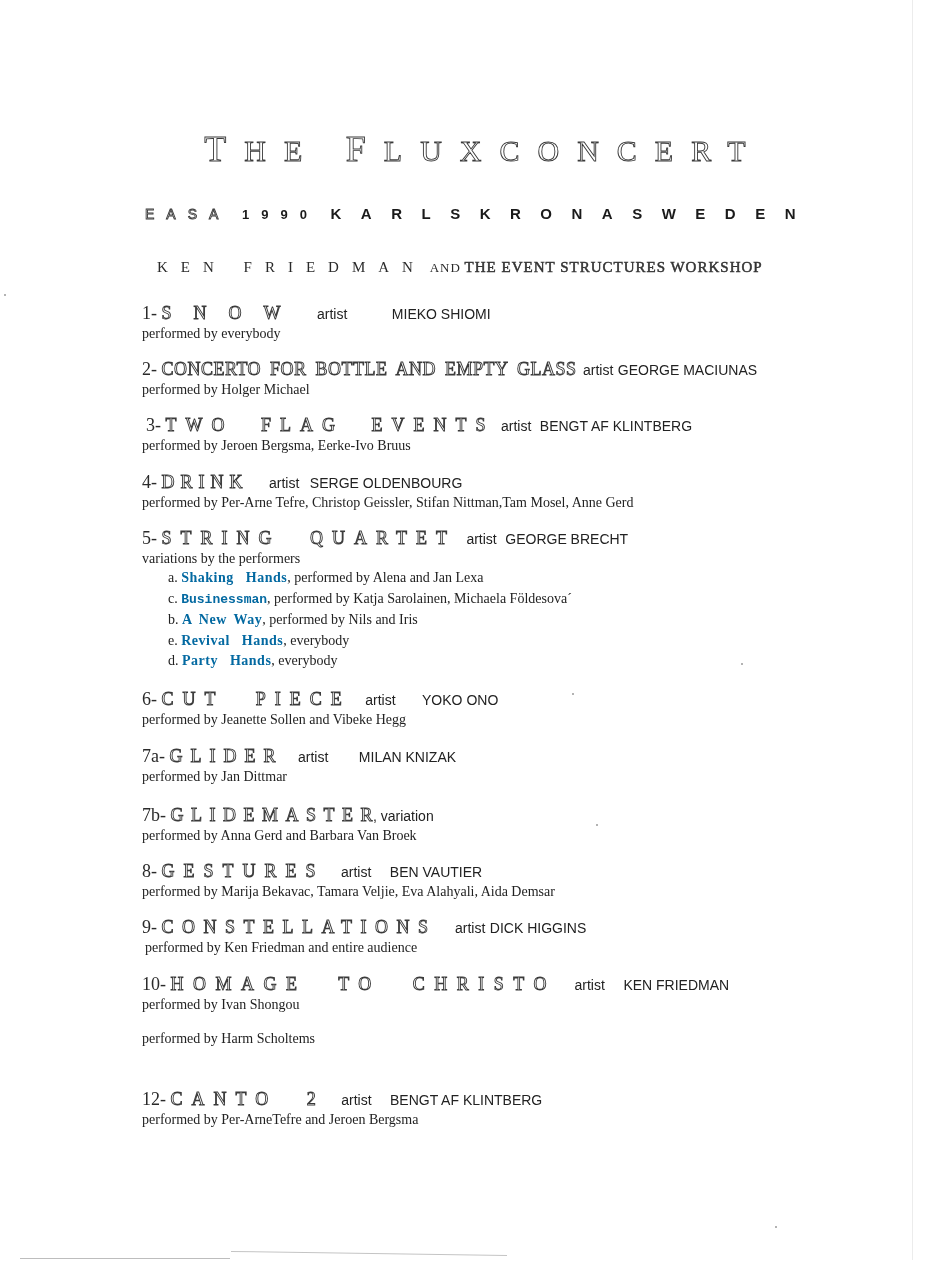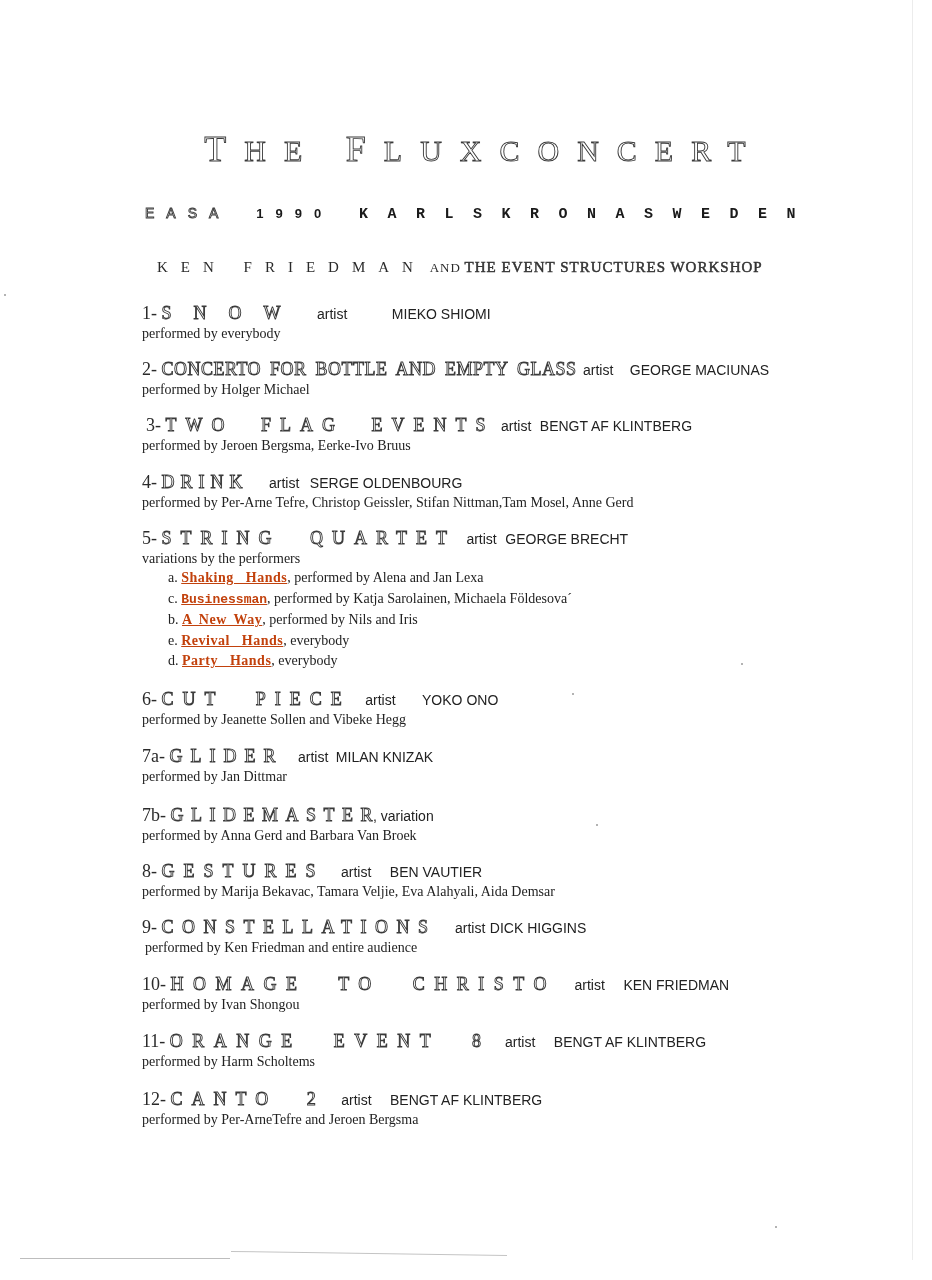--- a/index.html
+++ b/index.html
@@ -27,21 +27,21 @@
     font-size: 30px; letter-spacing: 18px; margin-left: 18px;
   }
   .title .big { font-size: 36px; }
   .sub1 {
     position: absolute; top: 205px; left: 145px; width: 670px;
     display: flex; justify-content: space-between; align-items: baseline;
     font-size: 14px;
   }
   .sub1 .easa { font-family: "Liberation Sans", sans-serif; font-size: 14px; }
   .sub1 .year { font-family: "Liberation Sans", sans-serif; font-weight: bold; font-size: 13px; }
-  .sub1 .place { font-family: Liberation Mono, monospace; font-weight: bold; font-size: 15px; }
+  .sub1 .place { font-family: Liberation Sans, sans-serif; font-weight: bold; font-size: 15px; }
   .sub2 {
     position: absolute; top: 259px; left: 157px; width: 640px;
     font-size: 15px; white-space: nowrap; color: #2a2a2a;
   }
   .sub2 .sc { font-variant: small-caps; letter-spacing: 1px; }
   .sub2 .spaced { letter-spacing: 13px; }
 
   .item { position: absolute; left: 142px; white-space: nowrap; }
   .item .head { font-size: 18px; line-height: 22px; }
   .item .num { font-family: "Liberation Serif", serif; color: #2a2a2a; }
@@ -52,21 +52,21 @@
     font-family: "Liberation Sans", sans-serif; font-size: 14px; color: #222; margin-left: 10px;
   }
   .item .artist-name {
     font-family: "Liberation Sans", sans-serif; font-size: 14px; color: #222; margin-left: 10px;
   }
   .item .perf {
     font-size: 14px; line-height: 18px; color: #222;
   }
   .sub-items { margin-left: 26px; font-size: 14px; color: #222; }
   .sub-items .row { line-height: 20.6px; }
-  .sub-items .tname { font-family: "Liberation Serif", serif; font-weight: bold; color: #c2410c; letter-spacing: 0.5px; text-decoration: underline; }
+  .sub-items .tname { font-family: "Liberation Serif", serif; font-weight: bold; color: #0369a1; letter-spacing: 0.5px; }
   .sub-items .tname.mono { font-family: "Liberation Mono", monospace; font-weight: bold; font-size: 13px; letter-spacing: 0; }
   .speck { position: absolute; width: 2px; height: 2px; background: #9a9a9a; border-radius: 1px; }
 </style>
 </head>
 <body>
 
 <div>
 
   <div class="page-edge-right"></div>
   <div class="page-edge-bottom-left"></div>
@@ -97,21 +97,21 @@
       <span class="artist-name" style="margin-left:40px">MIEKO SHIOMI</span>
     </div>
     <div class="perf">performed by everybody</div>
   </div>
 
   <div class="item" style="top:358px">
     <div class="head">
       <span class="num">2-</span>
       <span class="name normal outline" style="letter-spacing:0.5px; word-spacing:4px">CONCERTO FOR BOTTLE AND EMPTY GLASS</span>
       <span class="artist-label" style="margin-left:2px">artist</span>
-      <span class="artist-name" style="margin-left:12px">GEORGE MACIUNAS</span>
+      <span class="artist-name" style="margin-left:0">GEORGE MACIUNAS</span>
     </div>
     <div class="perf">performed by  Holger Michael</div>
   </div>
 
   <div class="item" style="top:414px; left:146px">
     <div class="head">
       <span class="num">3-</span>
       <span class="name outline" style="letter-spacing:9px; word-spacing:14px">TWO FLAG EVENTS</span>
       <span class="artist-label" style="margin-left:2px">artist</span>
       <span class="artist-name" style="margin-left:4px">BENGT AF KLINTBERG</span>
@@ -169,21 +169,21 @@
       <span class="artist-name" style="margin-left:22px">YOKO ONO</span>
     </div>
     <div class="perf">performed by Jeanette Sollen  and  Vibeke Hegg</div>
   </div>
 
   <div class="item" style="top:745px">
     <div class="head">
       <span class="num">7a-</span>
       <span class="name outline" style="letter-spacing:8px">GLIDER</span>
       <span class="artist-label" style="margin-left:10px">artist</span>
-      <span class="artist-name" style="margin-left:3px">MILAN KNIZAK</span>
+      <span class="artist-name" style="margin-left:26px">MILAN KNIZAK</span>
     </div>
     <div class="perf">performed by Jan Dittmar</div>
   </div>
 
   <div class="item" style="top:804px">
     <div class="head">
       <span class="num">7b-</span>
       <span class="name outline" style="letter-spacing:7.5px; margin-right:-7px">GLIDEMASTER</span><span class="artist-label" style="margin-left:0">, variation</span>
     </div>
     <div class="perf">performed by Anna Gerd and Barbara Van Broek</div>
@@ -213,26 +213,20 @@
     <div class="head">
       <span class="num">10-</span>
       <span class="name outline" style="letter-spacing:9.5px; word-spacing:18px">HOMAGE TO CHRISTO</span>
       <span class="artist-label" style="margin-left:14px">artist</span>
       <span class="artist-name" style="margin-left:14px">KEN FRIEDMAN</span>
     </div>
     <div class="perf">performed by Ivan Shongou</div>
   </div>
 
   <div class="item" style="top:1030px">
-    <div class="head">
-      <span class="num">11-</span>
-      <span class="name outline" style="letter-spacing:9.5px; word-spacing:18px">ORANGE EVENT 8</span>
-      <span class="artist-label" style="margin-left:10px">artist</span>
-      <span class="artist-name" style="margin-left:14px">BENGT AF KLINTBERG</span>
-    </div>
     <div class="perf">performed by Harm Scholtems</div>
   </div>
 
   <div class="item" style="top:1088px">
     <div class="head">
       <span class="num">12-</span>
       <span class="name outline" style="letter-spacing:9px; word-spacing:16px">CANTO 2</span>
       <span class="artist-label" style="margin-left:12px">artist</span>
       <span class="artist-name" style="margin-left:14px">BENGT AF KLINTBERG</span>
     </div>

